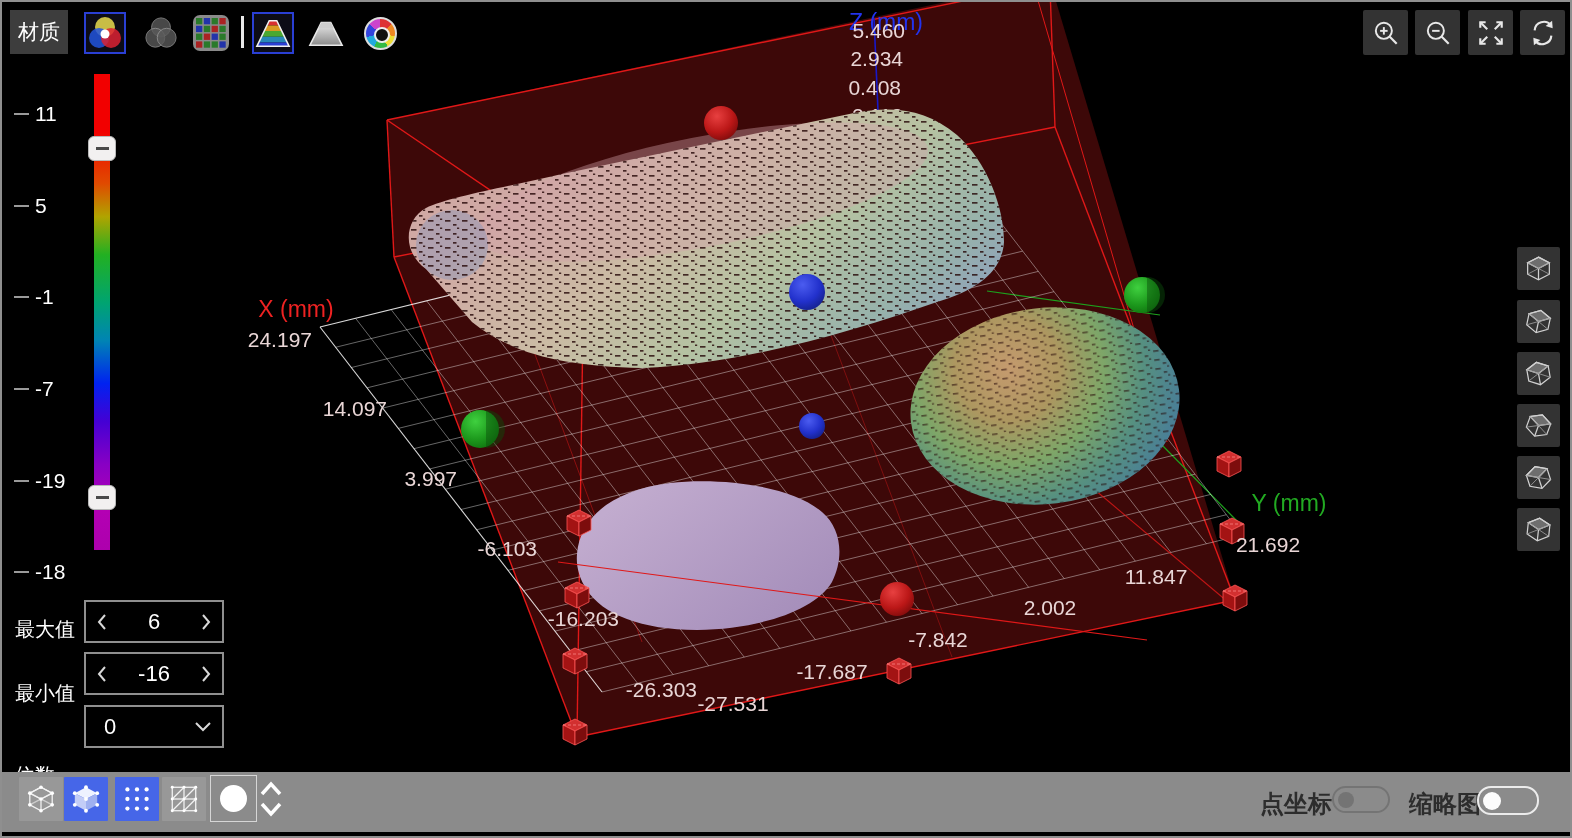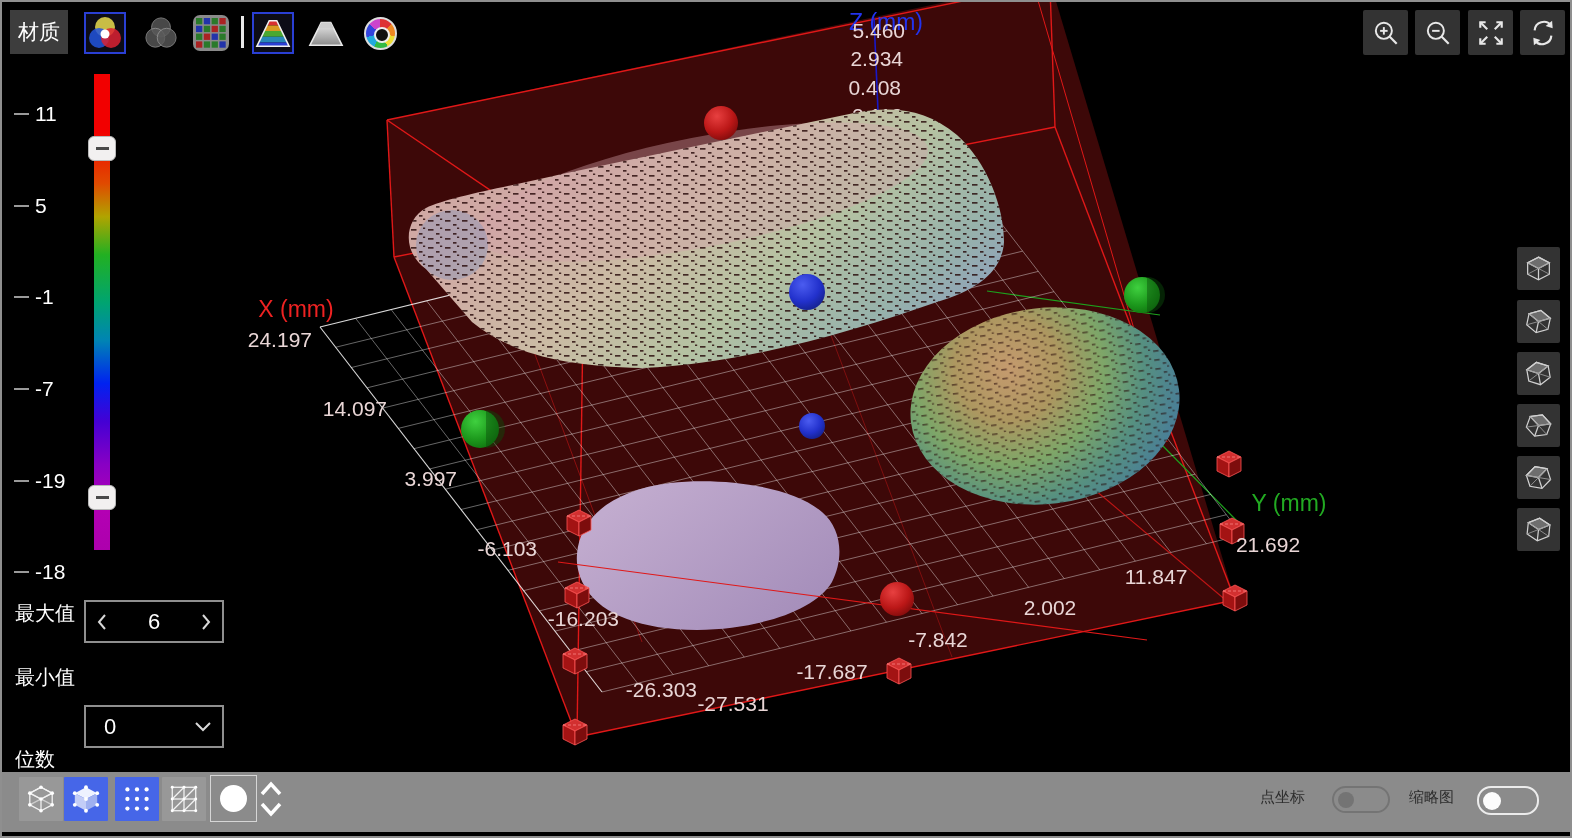--- a/index.html
+++ b/index.html
@@ -31,42 +31,42 @@
   .cbar{position:absolute;left:92px;top:72px;width:16px;height:476px;
     background:linear-gradient(180deg,#f20000 0%,#f20000 12%,#e04a00 23%,#b0a400 30%,
       #22b022 38%,#00a470 48%,#0084b4 56%,#0022f0 65%,#4400d4 73%,#8800c4 82%,#b400b4 91%,#ad00ad 100%);}
   .cbar-handle{position:absolute;left:86px;width:28px;height:25px;background:#f2f0f0;
     border:1px solid #b8b8b8;border-radius:6px;display:flex;align-items:center;justify-content:center;}
   .cbar-handle .dash{width:13px;height:2.5px;background:#4a4a4a;}
   .cbar-tick{position:absolute;display:flex;align-items:center;color:#fff;font-size:21px;margin-top:36px;}
   .cbar-tick .tkdash{width:15px;height:2.5px;background:#9a9a9a;margin-right:6px;}
 
   
-  .rc-row{position:absolute;left:13px;height:43px;display:flex;align-items:flex-start;}
+  .rc-row{position:absolute;left:13px;height:43px;display:flex;align-items:flex-end;}
   .rc-label{color:#fff;font-size:20px;width:66px;}
   .rc-box{position:absolute;left:82px;width:140px;height:43px;border:2px solid #8f8f8f;
           display:flex;align-items:center;justify-content:space-between;padding:0 10px;}
   .rc-val{color:#fff;font-size:22px;flex:1;text-align:center;}
   .rc-val.left{text-align:left;padding-left:8px;}
 
   
   .cube-btn{position:absolute;left:1515px;width:43px;height:43px;background:#333;border-radius:2px;
             display:flex;align-items:center;justify-content:center;}
 
   
   .bbar{position:absolute;left:0;top:770px;width:100%;height:60px;background:#8b8b8b;}
   .bb-btn{position:absolute;top:5px;width:44px;height:44px;display:flex;align-items:center;
           justify-content:center;border-radius:1px;}
   .bb-gray{background:#989898;}
   .bb-blue{background:#4666e8;}
   .psize{position:absolute;left:208px;top:3px;width:47px;height:47px;border:1.5px solid #d6d6d6;
          display:flex;align-items:center;justify-content:center;}
   .psize .dot{width:27px;height:27px;border-radius:50%;background:#fff;}
   .pstep{position:absolute;left:257px;top:4px;width:24px;height:46px;}
-  .bb-label{position:absolute;top:16px;color:#2d2d2d;font-size:15px;}
+  .bb-label{position:absolute;top:16px;color:#2d2d2d;font-size:24px;font-weight:bold;}
   .toggle{position:absolute;top:14px;width:58px;height:27px;border-radius:14px;}
   .toggle .knob{position:absolute;left:4px;top:3.5px;width:16px;height:16px;border-radius:50%;}
   .tg-dim{border:2.5px solid #747474;}
   .tg-dim .knob{background:#747474;}
   .tg-lit{border:2.5px solid #ececec;width:62px;height:29px;}
   .tg-lit .knob{background:#fcfcfc;width:18px;height:18px;top:3.5px;}
 </style>
 </head>
 <body>
 
@@ -428,20 +428,29 @@
       </svg>
     <span class="rc-val">6</span>
     <svg width="12" height="20" viewBox="0 0 12 20">
         <polyline points="3,3 9,10 3,17" fill="none" stroke="#d8d8d8" stroke-width="2"></polyline>
       </svg>
   </div>
 
   <div class="rc-row" style="top:662px">
     <span class="rc-label">最小值</span>
   </div>
+  <div class="rc-box" style="top:650px">
+    <svg width="12" height="20" viewBox="0 0 12 20">
+        <polyline points="9,3 3,10 9,17" fill="none" stroke="#d8d8d8" stroke-width="2"></polyline>
+      </svg>
+    <span class="rc-val">-16</span>
+    <svg width="12" height="20" viewBox="0 0 12 20">
+        <polyline points="3,3 9,10 3,17" fill="none" stroke="#d8d8d8" stroke-width="2"></polyline>
+      </svg>
+  </div>
 
   <div class="rc-row" style="top:744px">
     <span class="rc-label">位数</span>
   </div>
   <div class="rc-box" style="top:703px">
     <span class="rc-val left">0</span>
     <svg width="18" height="11" viewBox="0 0 18 11">
         <polyline points="2,2 9,9 16,2" fill="none" stroke="#d8d8d8" stroke-width="2"></polyline>
       </svg>
   </div>

